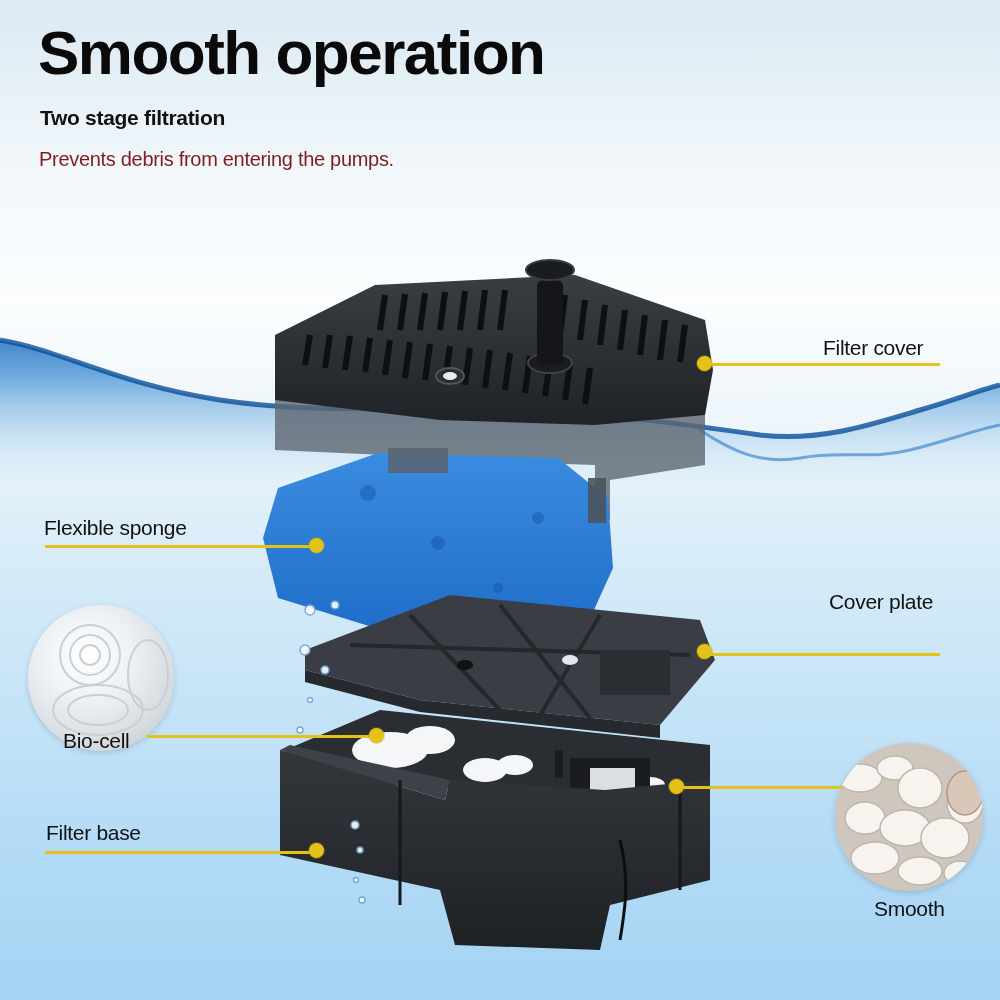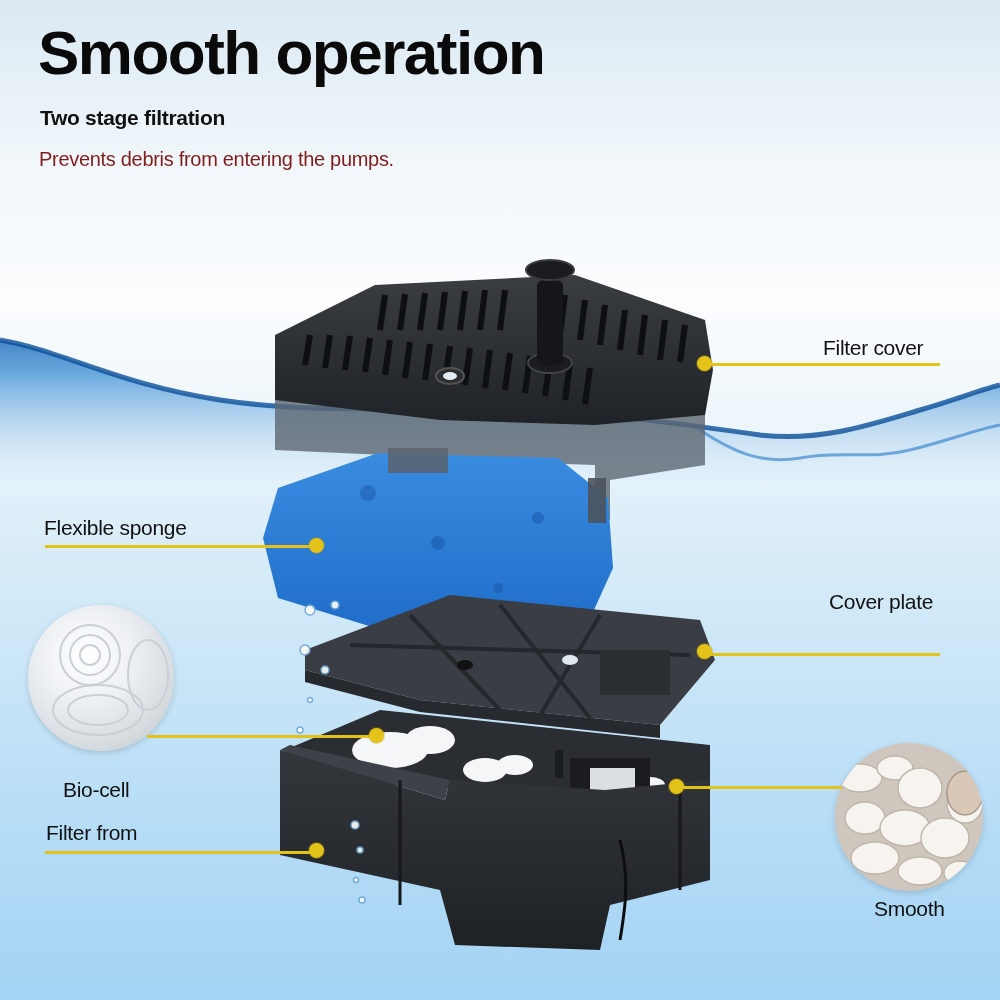--- a/index.html
+++ b/index.html
@@ -243,23 +243,23 @@
   <div class="callout-label" style="left:44px; top:516px;">Flexible sponge</div>
   <div class="callout-line" style="left:45px; top:545px; width:272px;"></div>
   <div class="callout-dot" style="left:309px; top:538px;"></div>
 
   <div class="callout-dot" style="left:697px; top:644px;"></div>
   <div class="callout-line" style="left:705px; top:653px; width:235px;"></div>
   <div class="callout-label" style="left:821px; top:590px;margin-left:8px;">Cover plate</div>
 
   <div class="callout-line" style="left:147px; top:735px; width:230px;"></div>
   <div class="callout-dot" style="left:369px; top:728px;"></div>
-  <div class="callout-label" style="left:63px; top:778px;">Bio-cell</div>
-
-  <div class="callout-label" style="left:46px; top:821px;">Filter from</div>
+  <div class="callout-label" style="left:63px; top:729px;">Bio-cell</div>
+
+  <div class="callout-label" style="left:46px; top:821px;">Filter base</div>
   <div class="callout-line" style="left:45px; top:851px; width:272px;"></div>
   <div class="callout-dot" style="left:309px; top:843px;"></div>
 
   <div class="callout-dot" style="left:669px; top:779px;"></div>
   <div class="callout-line" style="left:677px; top:786px; width:165px;"></div>
   <div class="callout-label" style="left:874px; top:897px;">Smooth</div>
 
 </div>
 
 </body></html>

